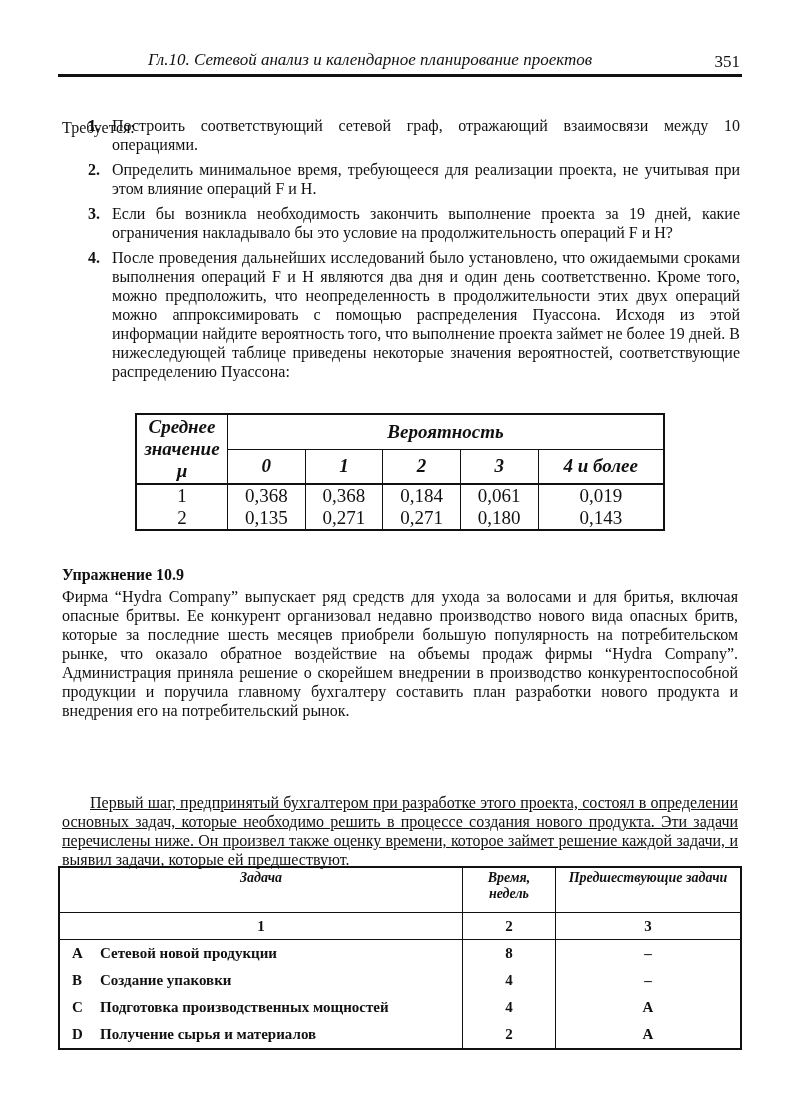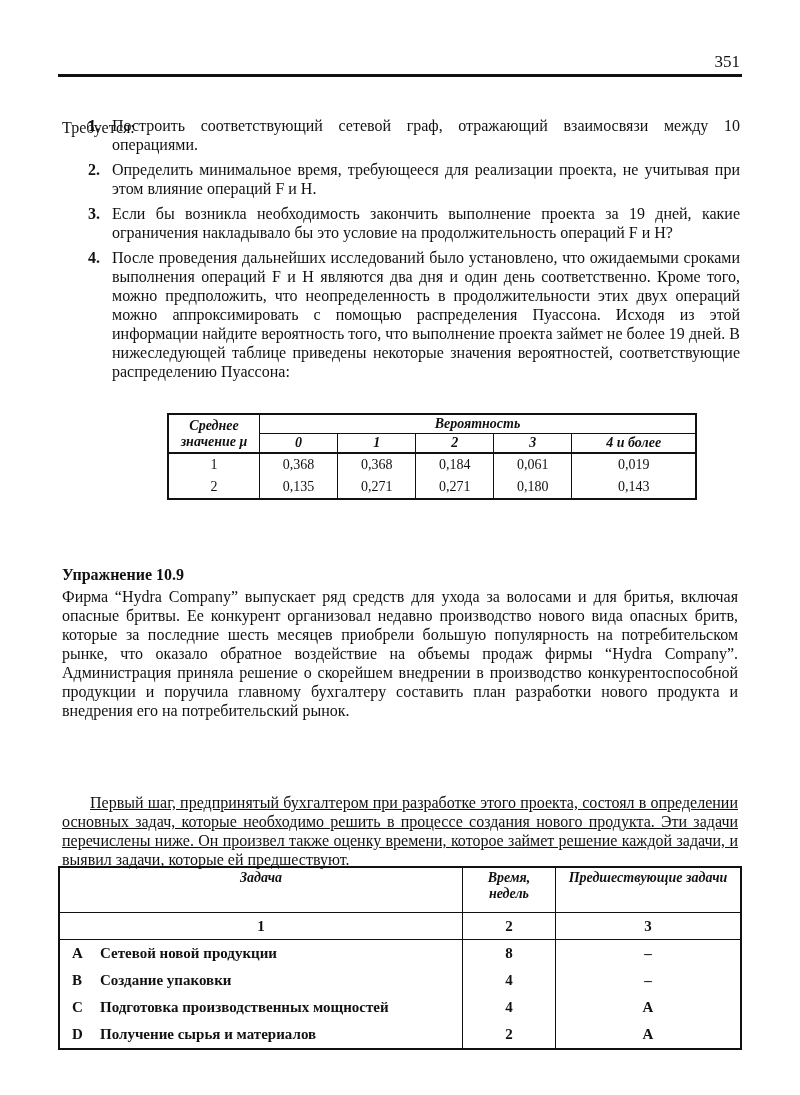--- a/index.html
+++ b/index.html
@@ -23,21 +23,21 @@
   .block { position: absolute; }
   .req-label { left: 62px; top: 94px; margin-top: 24px; }
   ol.tasks {
     position: absolute; left: 88px; top: 116px; width: 652px;
     margin: 0; padding: 0; list-style: none;
   }
   ol.tasks li { position: relative; padding-left: 24px; margin-bottom: 6px; text-align: justify; }
   ol.tasks li .num { position: absolute; left: 0; top: 0; font-weight: bold; }
   table.poisson {
     position: absolute; left: 135px; top: 413px; width: 530px;
-    border-collapse: collapse; border: 2px solid #111; font-size: 14px; margin-left: 32px;
+    border-collapse: collapse; border: 2px solid #111; font-size: 19px;
   }
   table.poisson td, table.poisson th {
     border: 1px solid #111; text-align: center; padding: 1px 4px; font-weight: normal;
   }
   table.poisson th { font-style: italic; font-weight: bold; }
   table.poisson tr.data td { border-top: none; border-bottom: none; line-height: 20px; }
   table.poisson tr.data.first td { border-top: 2px solid #111; }
   .ex-title { left: 62px; top: 566px; font-weight: bold; font-size: 16px; }
   .para1 { left: 62px; top: 587px; width: 676px; text-align: justify; }
   .para2 { left: 62px; top: 793px; width: 676px; text-align: justify; text-indent: 28px; text-decoration: underline; }
@@ -53,20 +53,21 @@
   table.tasks-table tr.row td { border-top: none; border-bottom: none; height: 25px; }
   table.tasks-table tr.row td.code { width: 26px; padding-left: 12px; font-weight: bold; }
   table.tasks-table tr.row td.name { font-weight: bold; border-right: 1px solid #111; }
   table.tasks-table tr.row td.time { text-align: center; font-weight: bold; border-right: 1px solid #111; }
   table.tasks-table tr.row td.pred { text-align: center; font-weight: bold; }
 </style>
 </head>
 <body>
 
 <div class="header">
+  <span class="title">Гл.10. Сетевой анализ и календарное планирование проектов</span>
   <span class="pageno">351</span>
 </div>
 
 <div class="block text req-label">Требуется:</div>
 
 <ol class="tasks text">
   <li><span class="num">1.</span><span>Построить соответствующий сетевой граф, отражающий взаимосвязи между 10 операциями.</span></li>
   <li><span class="num">2.</span><span>Определить минимальное время, требующееся для реализации проекта, не учитывая при этом влияние операций F и H.</span></li>
   <li><span class="num">3.</span><span>Если бы возникла необходимость закончить выполнение проекта за 19 дней, какие ограничения накладывало бы это условие на продолжительность операций F и H?</span></li>
   <li><span class="num">4.</span><span>После проведения дальнейших исследований было установлено, что ожидаемыми сроками выполнения операций F и H являются два дня и один день соответственно. Кроме того, можно предположить, что неопределенность в продолжительности этих двух операций можно аппроксимировать с помощью распределения Пуассона. Исходя из этой информации найдите вероятность того, что выполнение проекта займет не более 19 дней. В нижеследующей таблице приведены некоторые значения вероятностей, соответствующие распределению Пуассона:</span></li>

